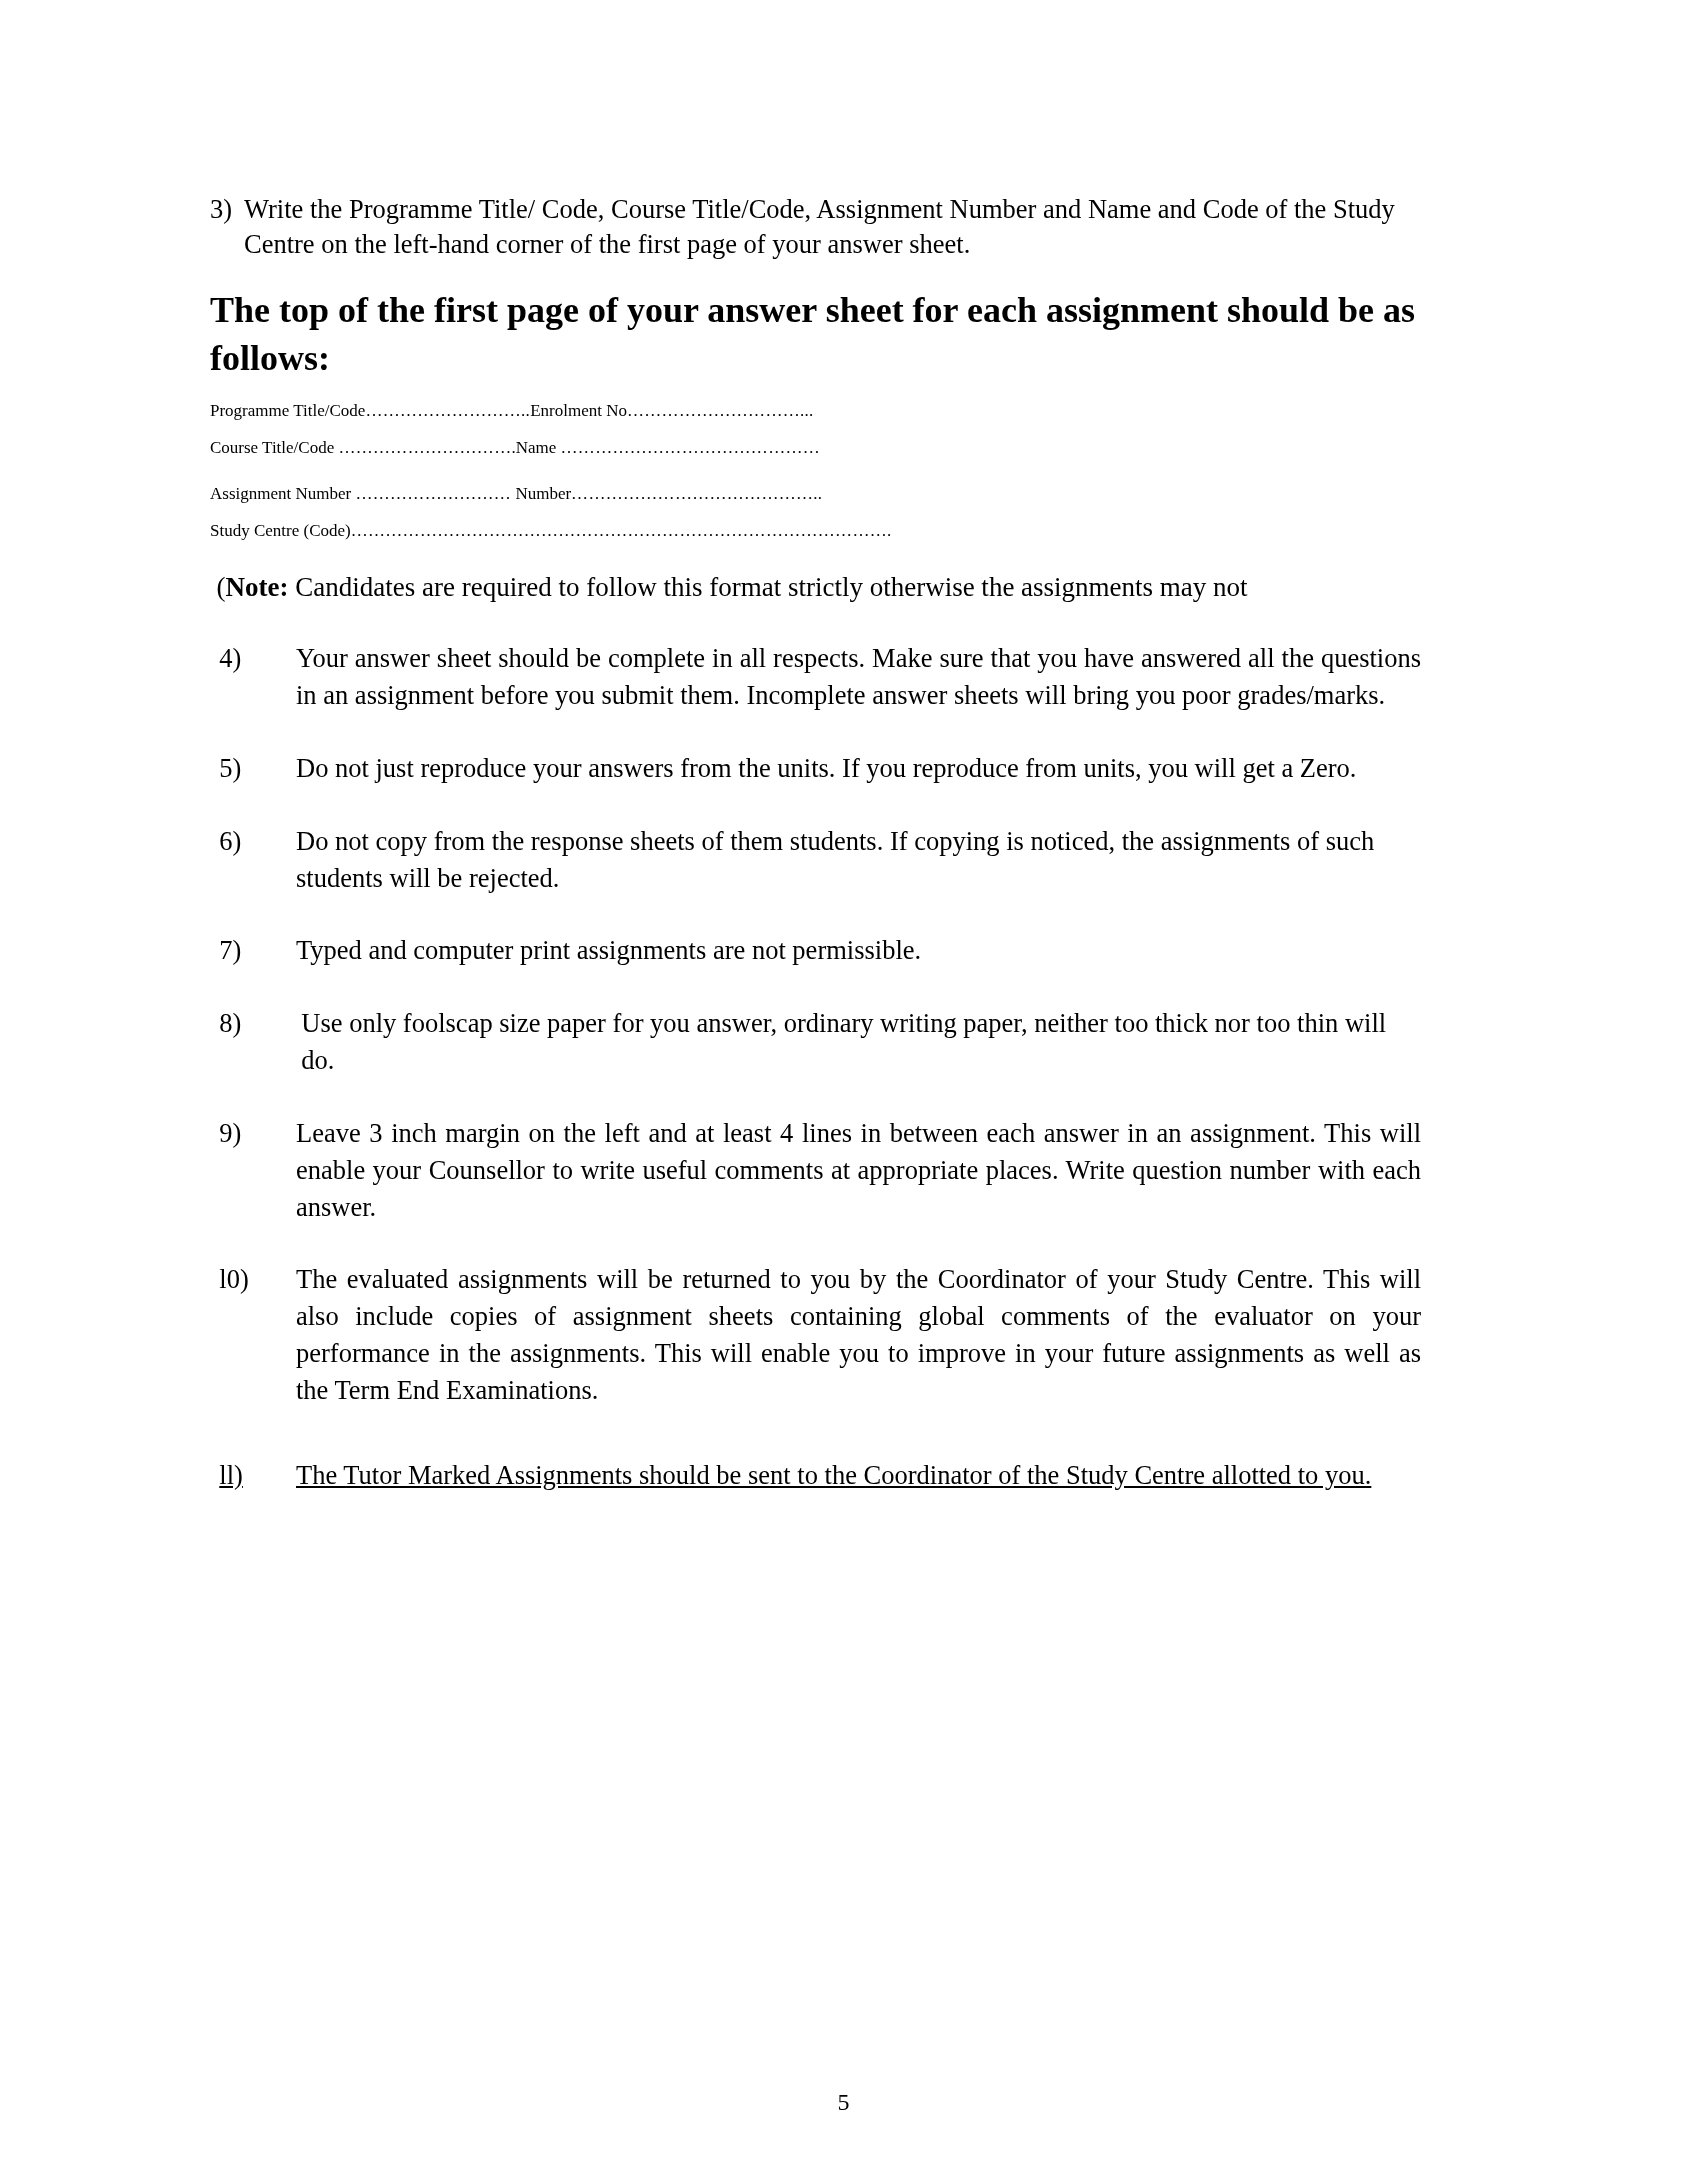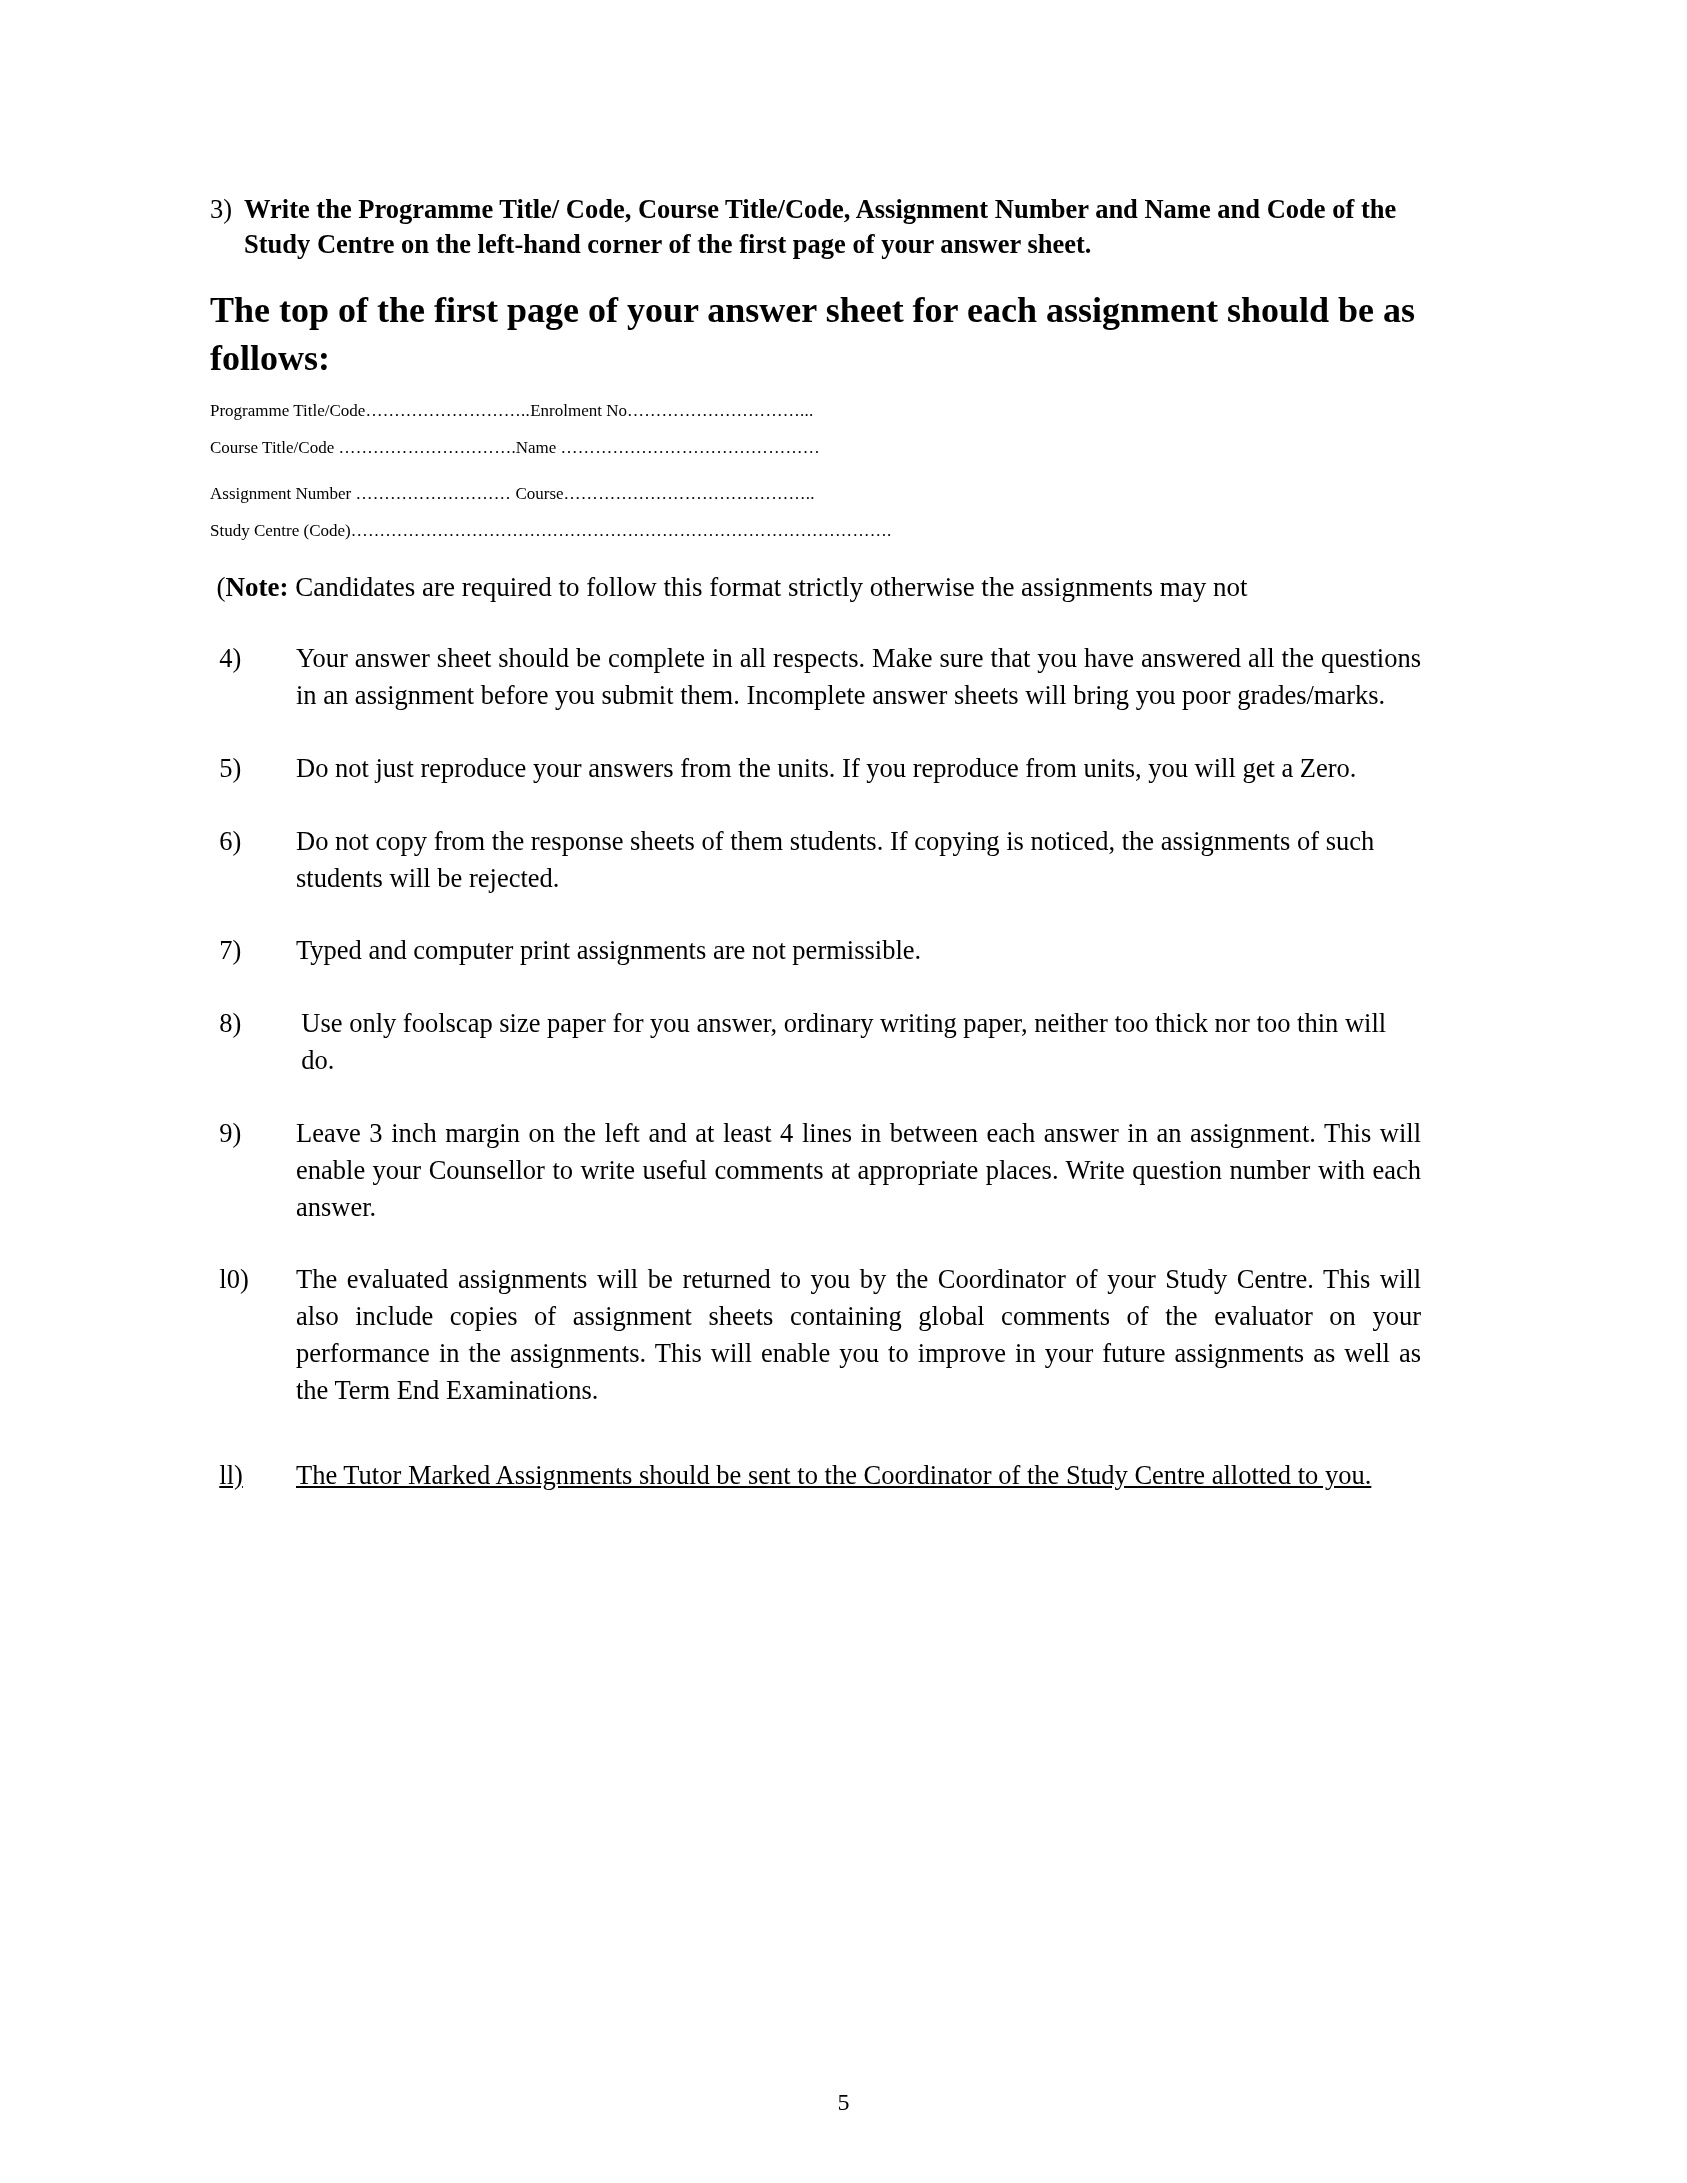--- a/index.html
+++ b/index.html
@@ -32,21 +32,20 @@
     font-size: 26.5px;
     line-height: 1.33;
     margin-bottom: 25px;
   }
   .item3 .num {
     width: 34px;
     flex: 0 0 34px;
   }
   .item3 .body {
     flex: 1 1 auto;
-    font-weight: bold;
   }
 
   
   .para {
     font-size: 36px;
     line-height: 1.33;
     margin: 0 0 17px 0;
     font-weight: bold;
   }
 
@@ -128,21 +127,21 @@
 
     <div class="formline">
       <span>Programme Title/Code</span><span class="dots">………………………..</span><span>Enrolment No</span><span class="dots">…………………………...</span>
     </div>
 
     <div class="formline gapafter">
       <span>Course Title/Code </span><span class="dots">…………………………</span><span>.Name </span><span class="dots">………………………………………</span>
     </div>
 
     <div class="formline">
-      <span>Assignment Number </span><span class="dots">………………………</span><span> Course</span><span class="dots">……………………………………..</span>
+      <span>Assignment Number </span><span class="dots">………………………</span><span> Number</span><span class="dots">……………………………………..</span>
     </div>
 
     <div class="formline">
       <span>Study Centre (Code)</span><span class="dots">…………………………………………………………………………………</span><span></span><span class="dots">.</span>
     </div>
 
 
     <div class="note">
       <span>(</span><b>Note:</b><span> Candidates are required to follow this format strictly otherwise the assignments may not</span>
     </div>

